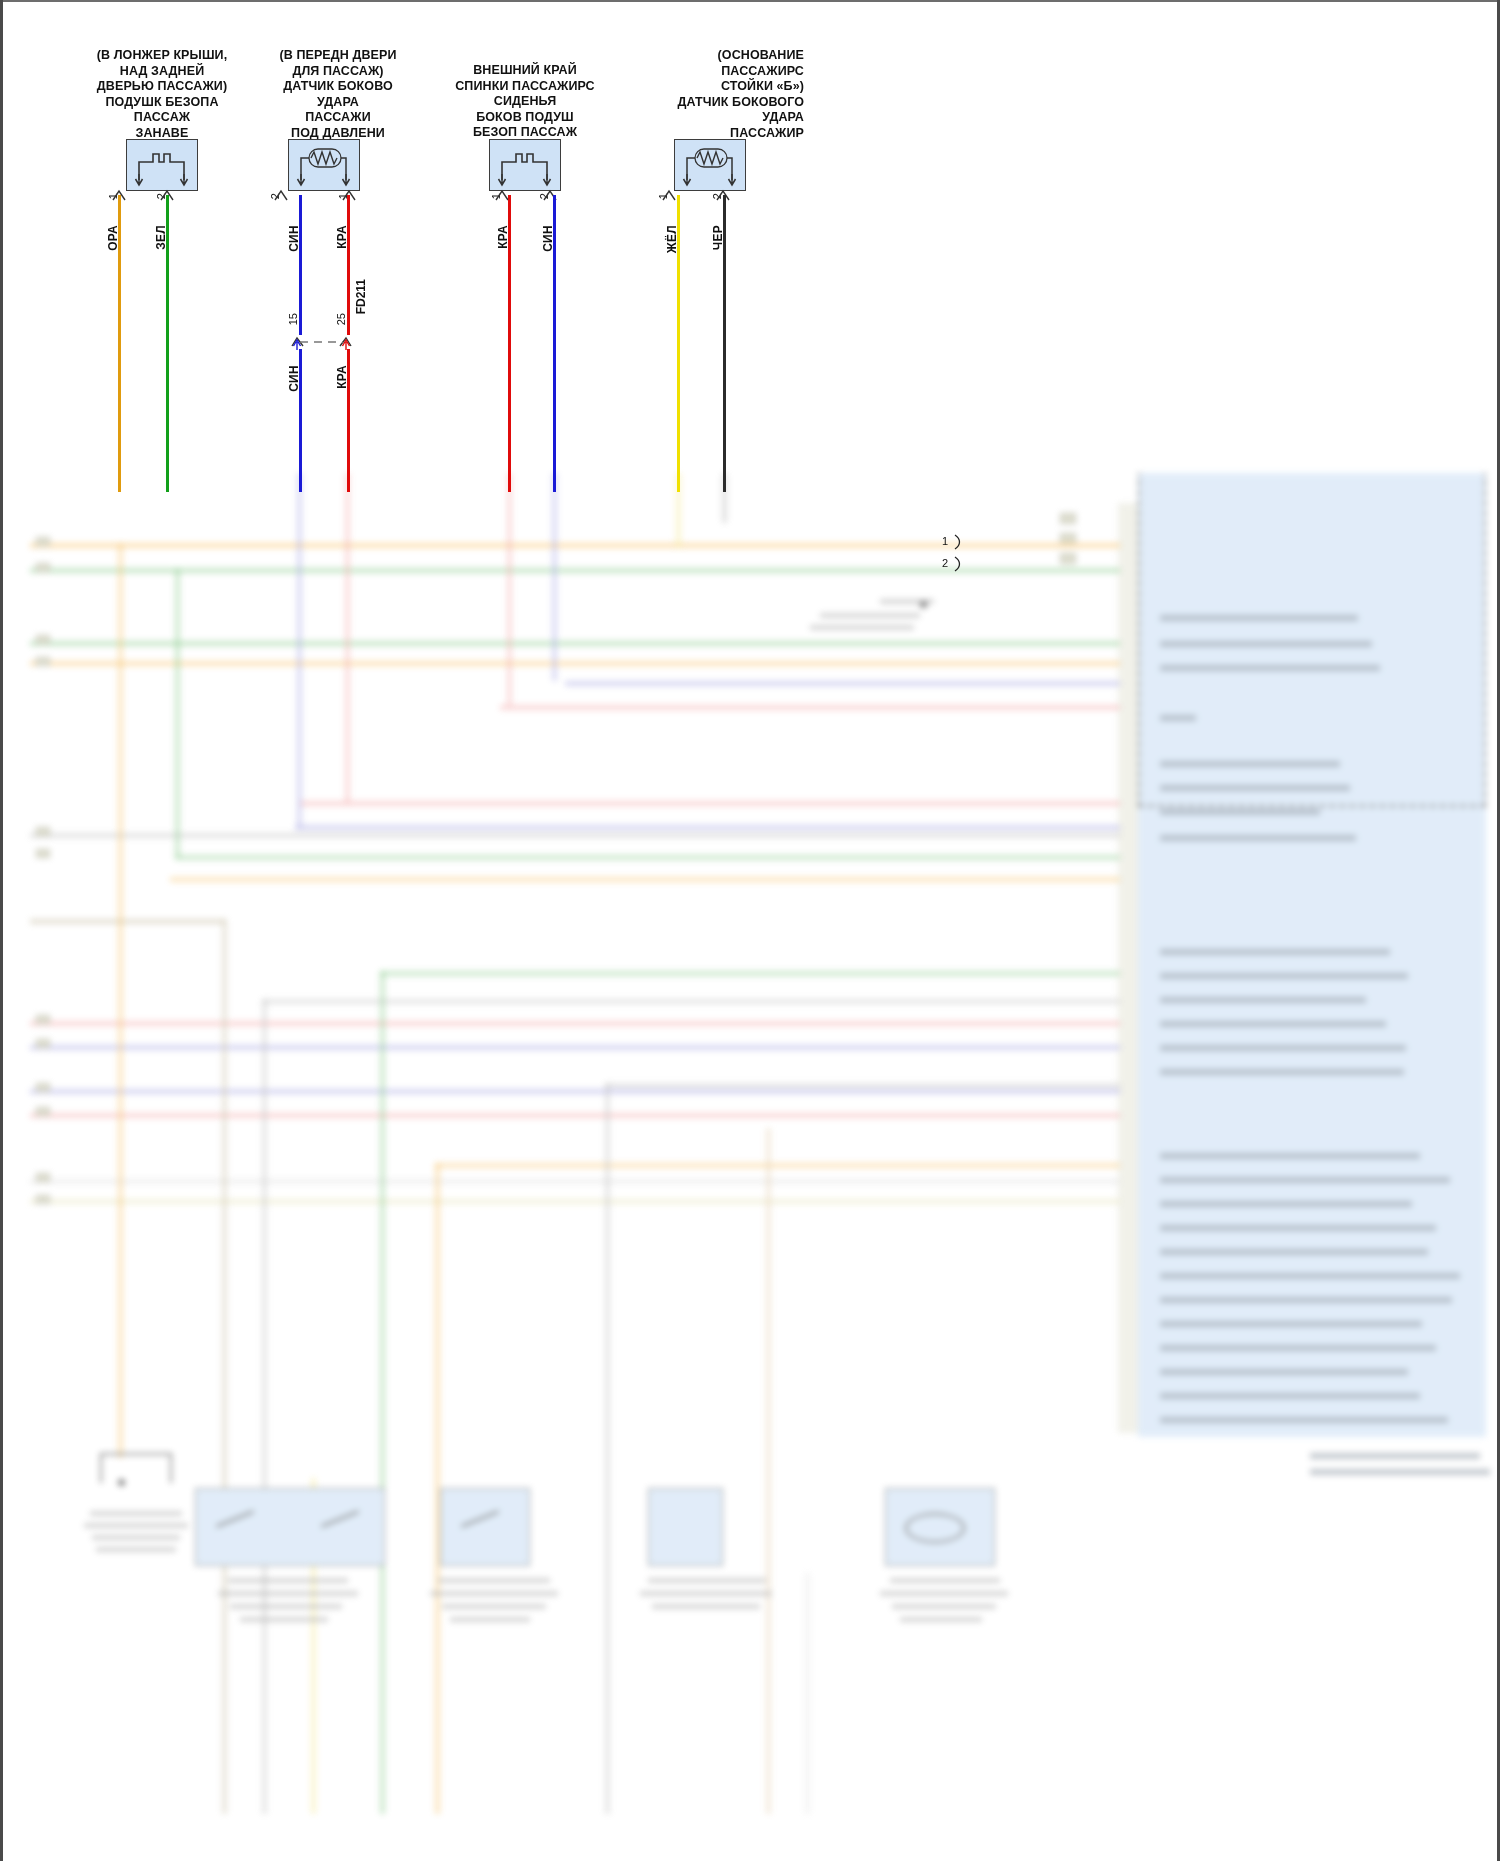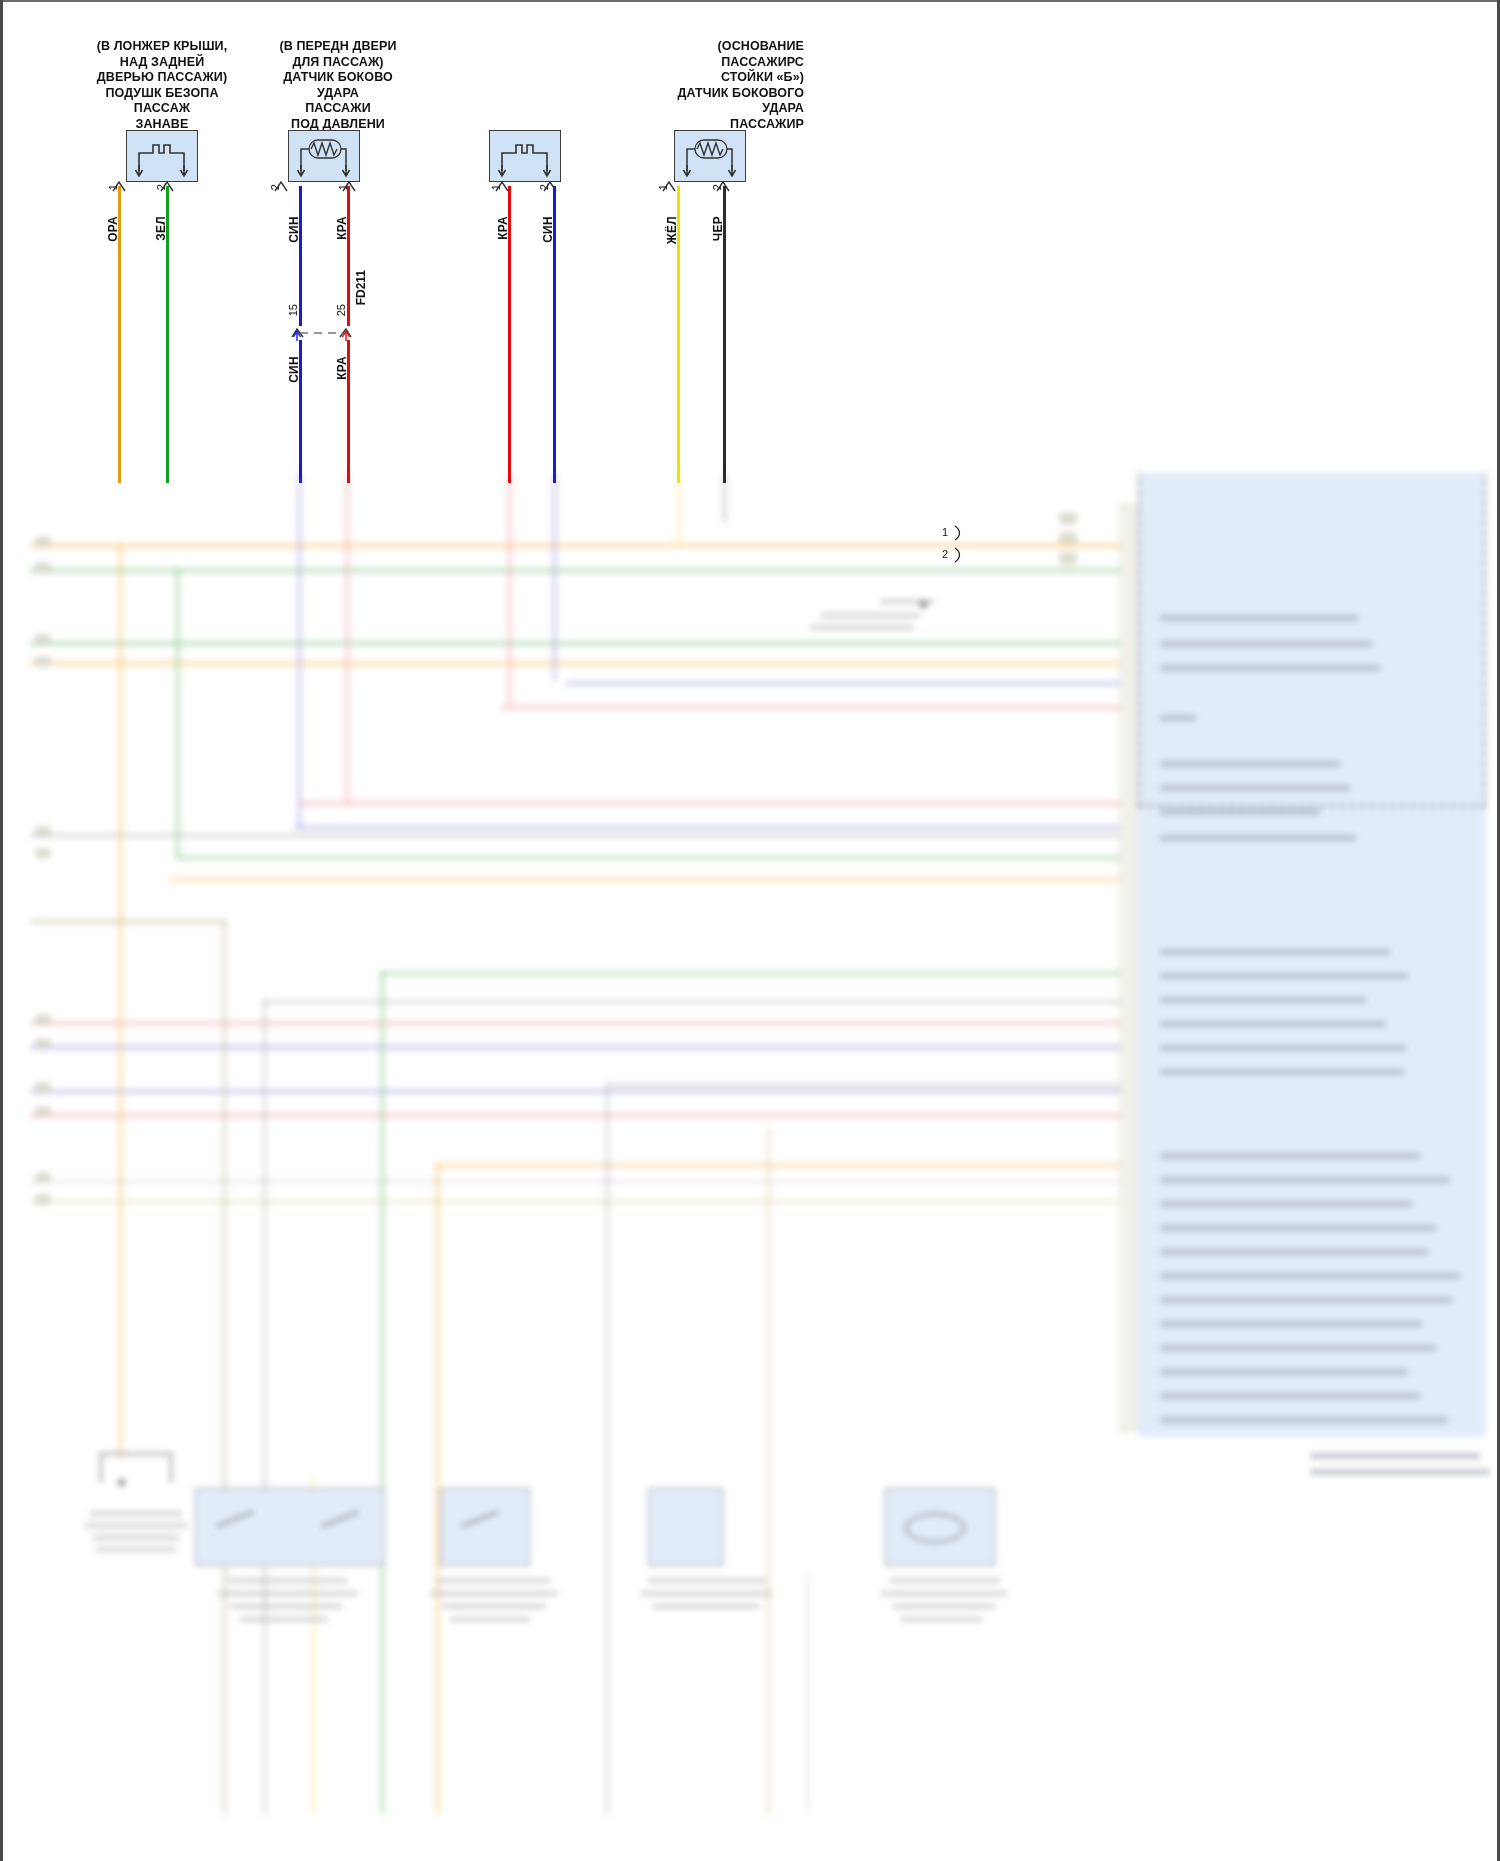--- a/index.html
+++ b/index.html
@@ -6,21 +6,21 @@
   html,body{margin:0;padding:0;background:#ffffff;}
   body{font-family:"Liberation Sans",sans-serif;}
   #page{position:relative;width:1500px;height:1861px;background:#ffffff;overflow:hidden;}
 
   
   .frame-left{position:absolute;left:0;top:0;width:3px;height:1861px;background:#4a4a4a;}
   .frame-right{position:absolute;left:1497px;top:0;width:3px;height:1861px;background:#4a4a4a;}
   .frame-top{position:absolute;left:0;top:0;width:1500px;height:2px;background:#6d6d6d;}
 
   
-  .sharp{position:absolute;left:0;top:8px;width:1500px;height:1505px;}
+  .sharp{position:absolute;left:0;top:17px;width:1500px;height:1505px;}
 
   .comp-label{position:absolute;text-align:center;font-size:12.5px;line-height:15.5px;
               color:#111;font-weight:600;letter-spacing:.1px;white-space:pre-line;}
 
   .comp-box{position:absolute;background:#cfe2f6;border:1.6px solid #3d3d3d;box-sizing:border-box;}
 
   .pin-num{position:absolute;font-size:11px;color:#111;
            writing-mode:vertical-rl;transform:rotate(180deg);font-weight:500;}
   .wire-name{position:absolute;font-size:12px;color:#111;font-weight:600;
              writing-mode:vertical-rl;transform:rotate(180deg);letter-spacing:.3px;}
@@ -262,20 +262,25 @@
     <svg style="position:absolute;left:286px;top:320px;" width="80" height="14">
       <path d="M11,13 L11,5 M7.5,9 L11,3 L14.5,9" fill="none" stroke="#1a1ad6" stroke-width="1.4"></path>
       <path d="M60,13 L60,5 M56.5,9 L60,3 L63.5,9" fill="none" stroke="#e00b0b" stroke-width="1.4"></path>
     </svg>
 
     <div class="wire" style="left:299px;top:332px;height:143px;background:#1a1ad6;"></div>
     <div class="wire" style="left:347px;top:332px;height:143px;background:#e00b0b;"></div>
     <div class="wire-name" style="left:287px;top:348px;">СИН</div>
     <div class="wire-name" style="left:335px;top:348px;">КРА</div>
 
+    <div class="comp-label" style="left:435px;top:46px;width:180px;">ВНЕШНИЙ КРАЙ
+СПИНКИ ПАССАЖИРС
+СИДЕНЬЯ
+БОКОВ ПОДУШ
+БЕЗОП ПАССАЖ</div>
     <div class="comp-box" style="left:489px;top:122px;width:72px;height:52px;">
       <svg width="70" height="50" viewBox="0 0 70 50" style="position:absolute;left:0;top:0;">
         <path d="M12,40 L12,22 L26,22 L26,14 L32,14 L32,22 L37,22 L37,14 L43,14 L43,22 L57,22 L57,40" fill="none" stroke="#333" stroke-width="1.6"></path>
         <path d="M12,34 L12,44 M8.5,39 L12,45 L15.5,39" fill="none" stroke="#333" stroke-width="1.5"></path>
         <path d="M57,34 L57,44 M53.5,39 L57,45 L60.5,39" fill="none" stroke="#333" stroke-width="1.5"></path>
       </svg>
     </div>
     <div class="pin-num" style="left:490px;top:176px;">1</div>
     <div class="pin-num" style="left:538px;top:176px;">2</div>
     <svg style="position:absolute;left:493px;top:172px;" width="20" height="12">

